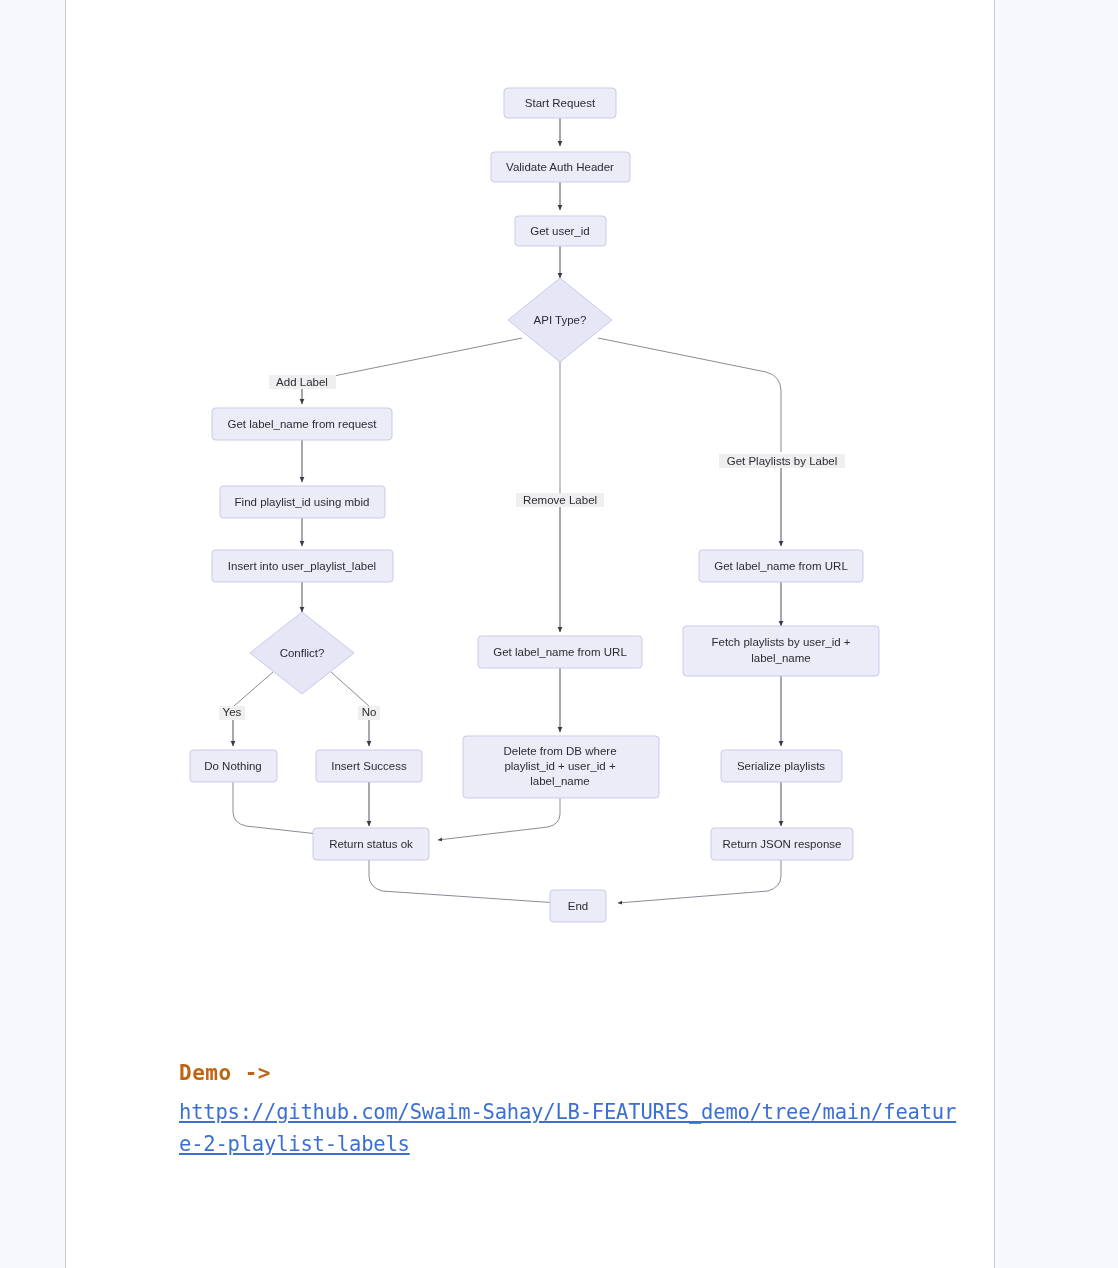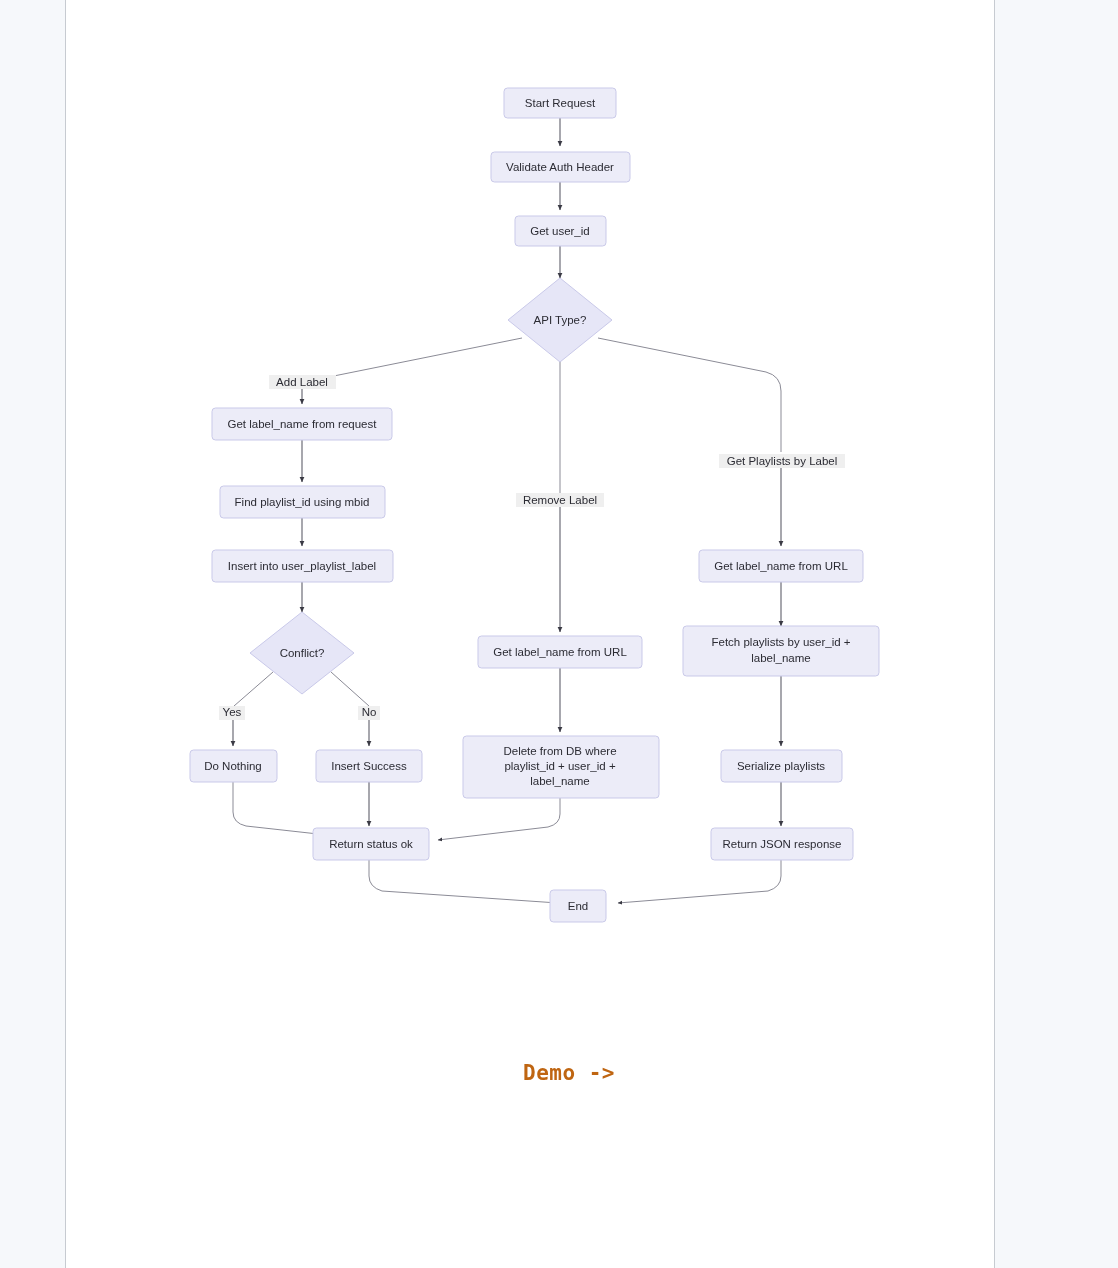--- a/index.html
+++ b/index.html
@@ -84,21 +84,20 @@
     width: 780px;
   }
   .demo-heading {
     font-family: "DejaVu Sans Mono", "Liberation Mono", monospace;
     font-size: 21px;
     font-weight: bold;
     color: #bf6511;
     letter-spacing: 0.5px;
     margin: 0 0 11px 0;
     line-height: 1.25;
-    text-align: center;
   }
   .demo-link {
     font-family: "DejaVu Sans Mono", "Liberation Mono", monospace;
     font-size: 20.5px;
     color: #3b6fd4;
     text-decoration: underline;
     line-height: 1.55;
     word-break: break-all;
     display: inline;
     letter-spacing: -0.2px;
@@ -269,16 +268,17 @@
             <rect class="node-box" x="484" y="890" width="56" height="32"></rect>
             <text class="node-label" x="512" y="907">End</text>
           </g>
 
         </g>
       </svg>
     </div>
 
     <div id="footer">
       <div class="demo-heading">Demo -&gt;</div>
+      <a class="demo-link" href="#">https://github.com/Swaim-Sahay/LB-FEATURES_demo/tree/main/feature-2-playlist-labels</a>
     </div>
 
   </div>
 </div>
 
 </body></html>

